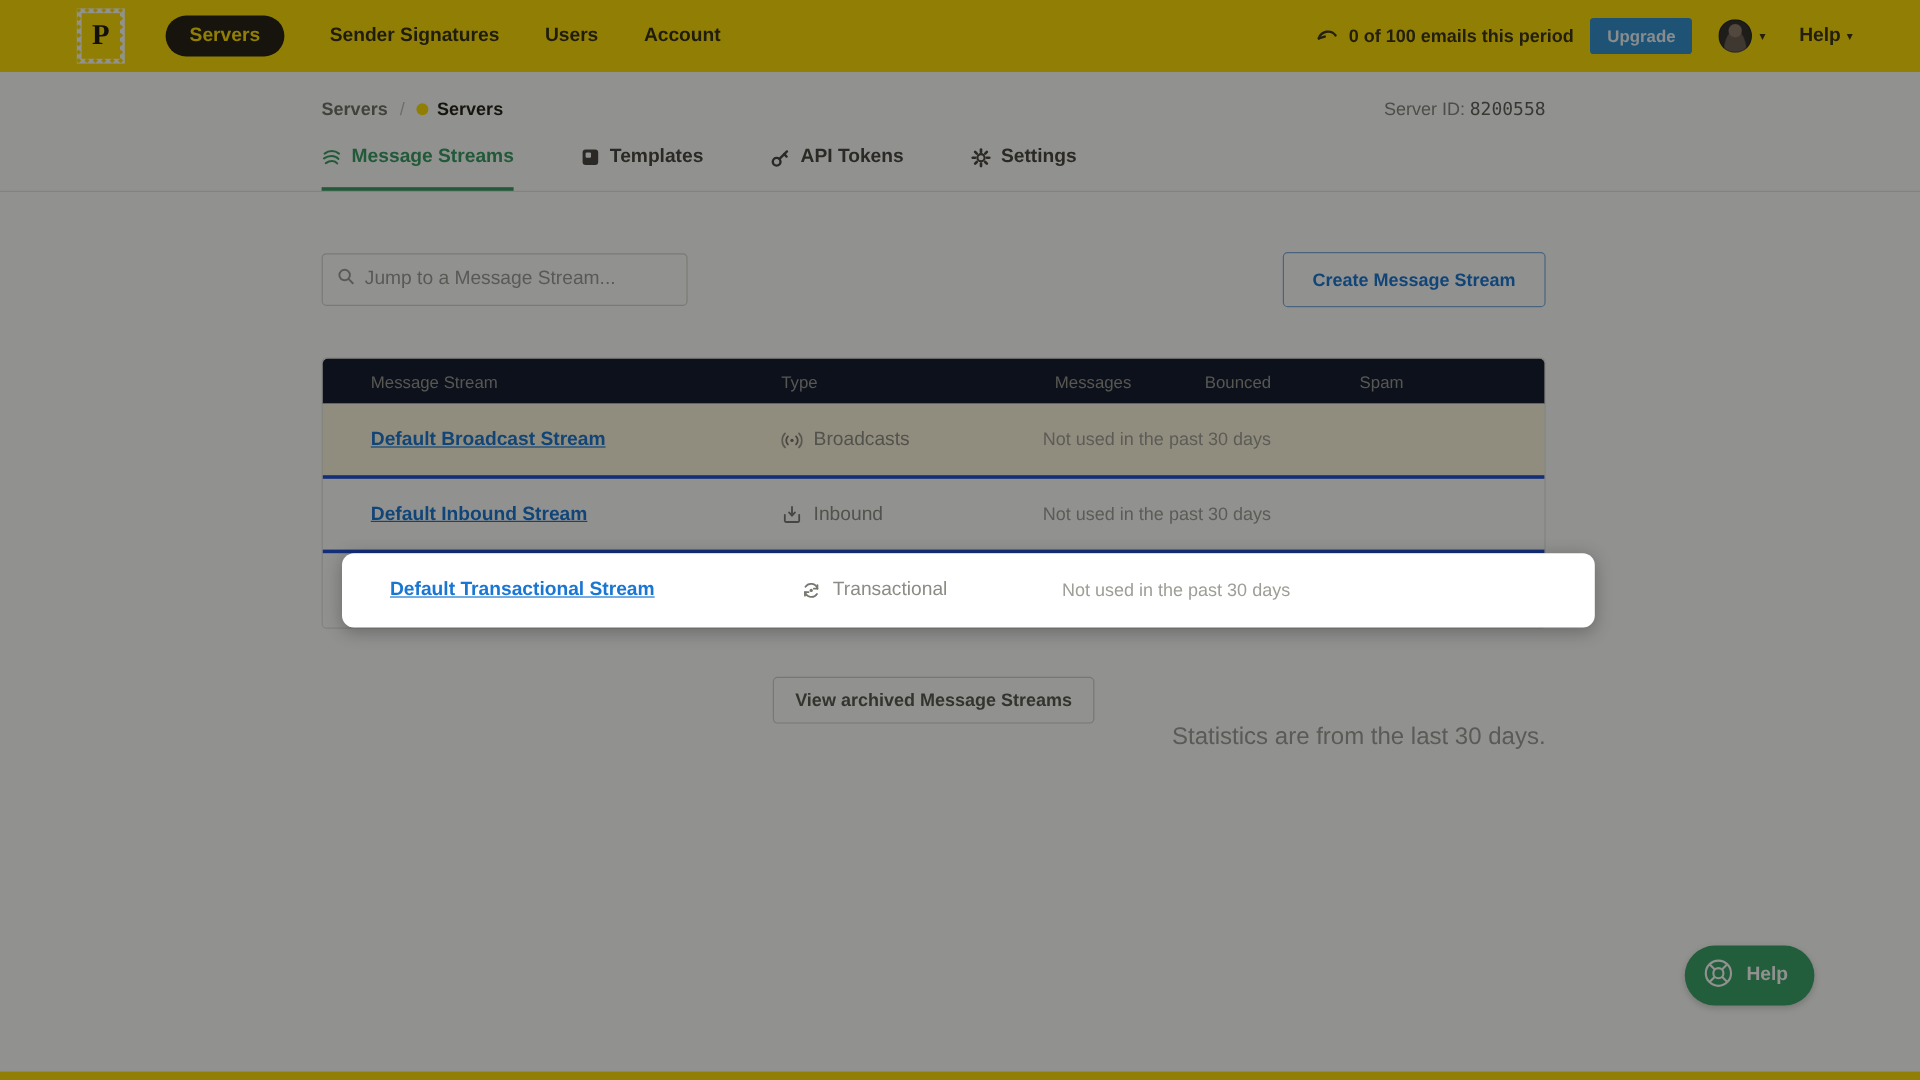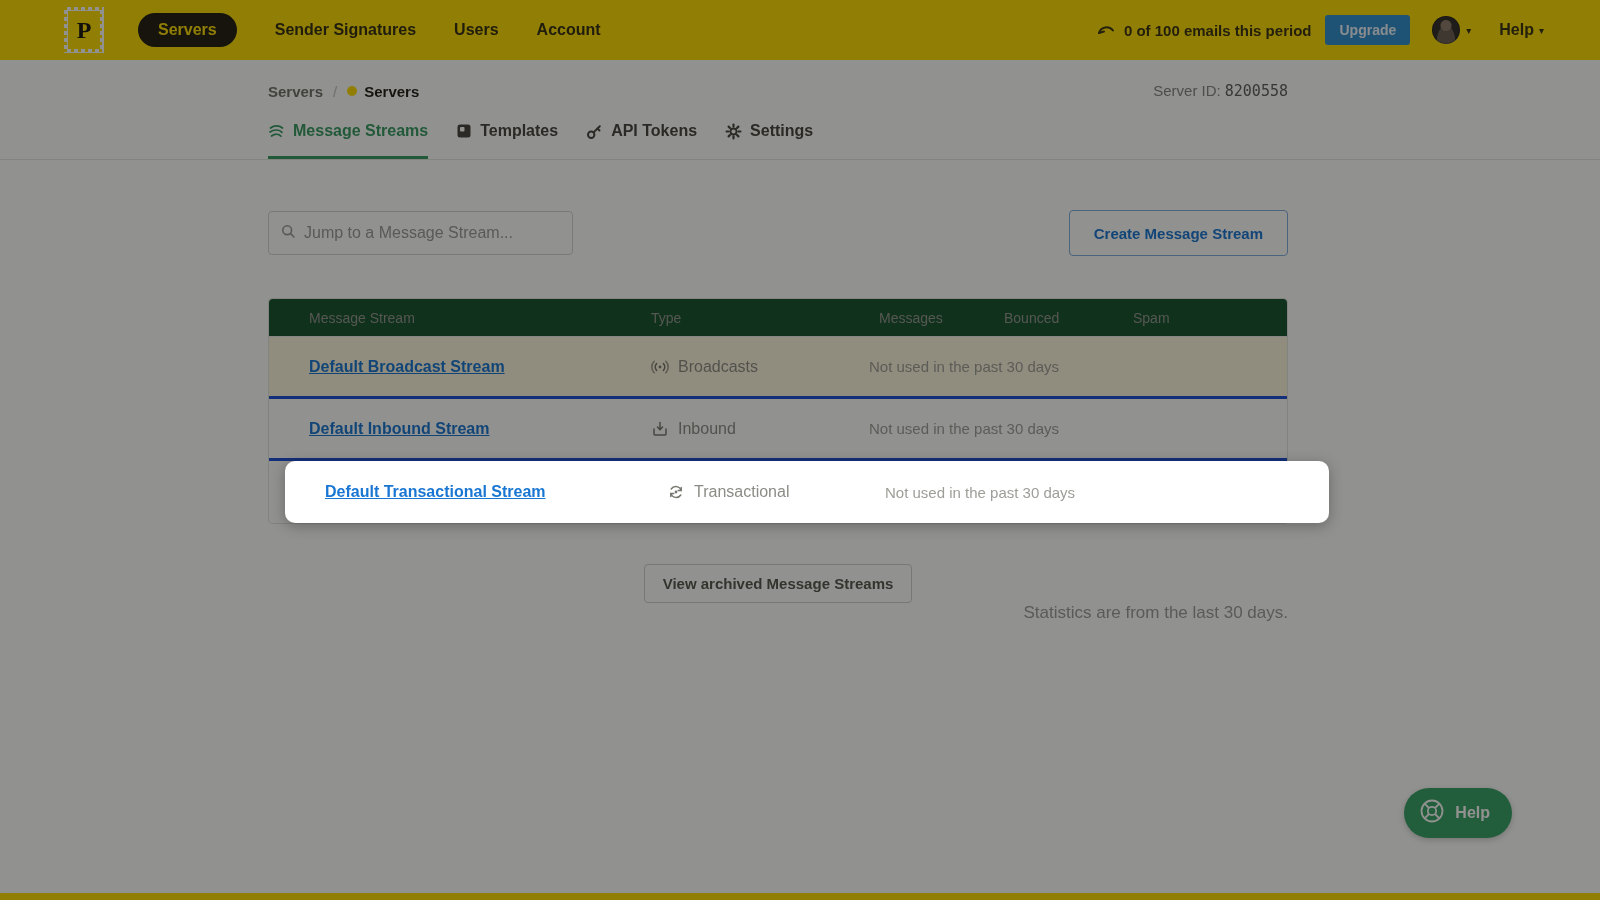--- a/index.html
+++ b/index.html
@@ -60,21 +60,21 @@
   }
   .crumb-link { color:#6f6f69; font-weight:bold; text-decoration:none; cursor:pointer; }
   .crumb-sep { color:#c0c0ba; margin:0 10px; }
   .crumb-dot { width:10px; height:10px; border-radius:50%; background:var(--yellow,#FFDE02); margin-right:7px; }
   .crumb-current { color:#1e1c15; font-weight:bold; }
   .server-id { margin-left:auto; font-size:15px; color:#84847e; }
   .server-id b { font-weight:normal; color:#84847e; }
   .server-id .mono { font-family:"DejaVu Sans Mono","Liberation Mono",monospace; color:#5c5c56; margin-left:4px; }
   .tabs {
     width:1020px; margin:22px auto 0 268px;
-    display:flex; align-items:flex-end; gap:28px;
+    display:flex; align-items:flex-end; gap:56px;
   }
   .tab {
     display:flex; align-items:center; gap:8px; cursor:pointer;
     font-size:16px; font-weight:bold; color:#45433c; padding-bottom:16px;
     border-bottom:3px solid transparent;
   }
   .tab.active { color:var(--green,#359A60); border-bottom-color:var(--green,#359A60); }
   .tab svg { display:block; }
 
   
@@ -90,21 +90,21 @@
   }
   .search-box input::placeholder { color:#9a9a94; }
   .create-btn {
     margin-left:auto; height:46px; padding:0 24px; background:#fff; cursor:pointer;
     border:1px solid #7faedd; border-radius:4px; color:var(--blue,#1976D2);
     font-size:15px; font-weight:bold; font-family:inherit;
   }
 
   .table-card { margin-top:42px; border:1px solid #e3e3df; border-radius:4px; background:#fff; }
   .thead {
-    display:flex; align-items:center; height:38px; background:#14532d;
+    display:flex; align-items:center; height:38px; background:#0f172a;
     border-bottom:1px solid #ececea; border-radius:4px 4px 0 0;
     font-size:14px; color:#95958f;
   }
   .col-name { width:382px; padding-left:40px; }
   .col-type { width:218px; }
   .col-messages { width:125px;margin-left:10px; }
   .col-bounced { width:129px; }
   .col-spam { flex:1; }
   .row {
     display:flex; align-items:center; height:62px; border-bottom:3px solid #1d4ed8;
@@ -120,21 +120,21 @@
   .stream-link { color:var(--blue,#1976D2); font-weight:bold; text-decoration:underline; cursor:pointer; }
   .type-cell { display:flex; align-items:flex-start; gap:9px; color:#8c8c86; }
   .type-cell svg { display:block; color:#77776f; }
   .status-cell { flex:1; color:#9e9e98; font-size:15px; }
 
   .bottom-bar { display:flex; align-items:center; margin-top:40px;flex-direction:column; }
   .archived-btn {
     background:#fff; border:1px solid #cfcfca; border-radius:4px; cursor:pointer;
     padding:10px 18px; font-size:15px; font-weight:bold; color:#56564f; font-family:inherit;
   }
-  .stats-note { margin-left:auto; font-size:17px; color:#9b9b95;text-align:center; }
+  .stats-note { margin-left:auto; font-size:20px; color:#9b9b95;text-align:center; }
 
   
   .help-fab {
     position:absolute; right:88px; bottom:62px; z-index:10;
     height:50px; padding:0 22px 0 14px; border-radius:25px; border:none; cursor:pointer;
     background:var(--fabGreen,#35A266); color:#fff; font-size:16px; font-weight:bold;
     display:flex; align-items:center; gap:9px; font-family:inherit;
     box-shadow:0 2px 6px rgba(0,0,0,.2);
   }
   .footer-strip {

